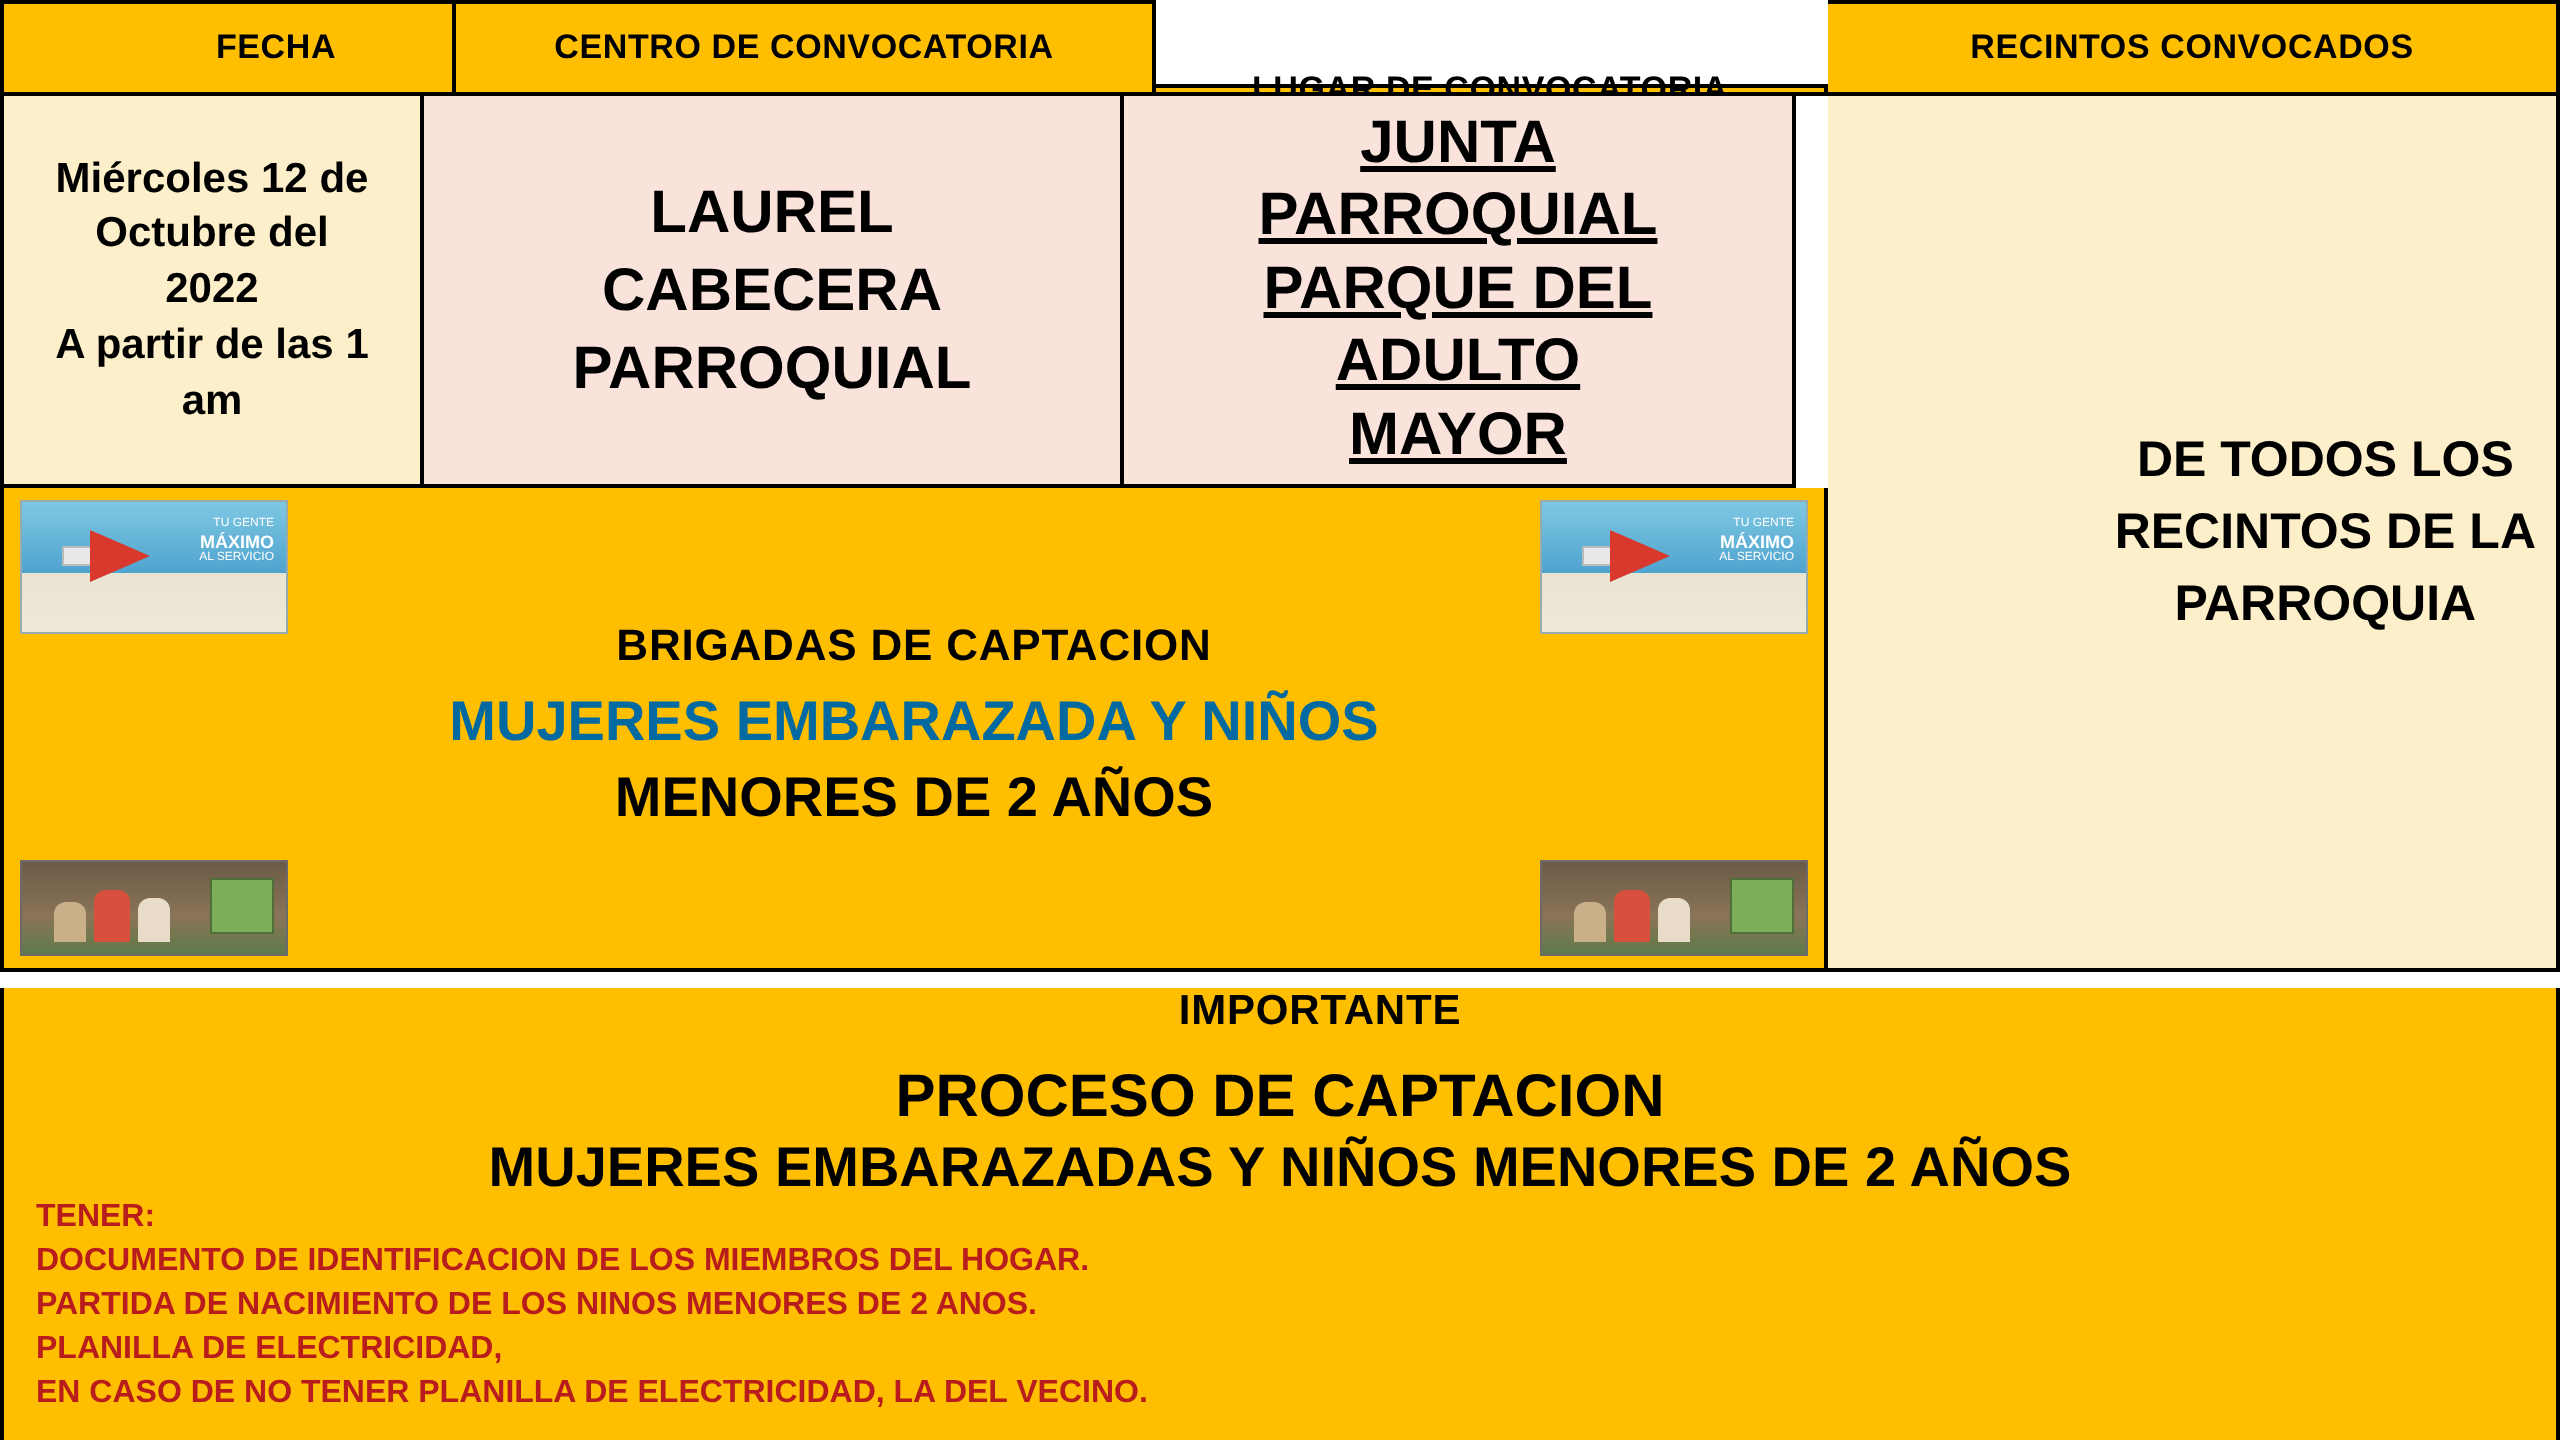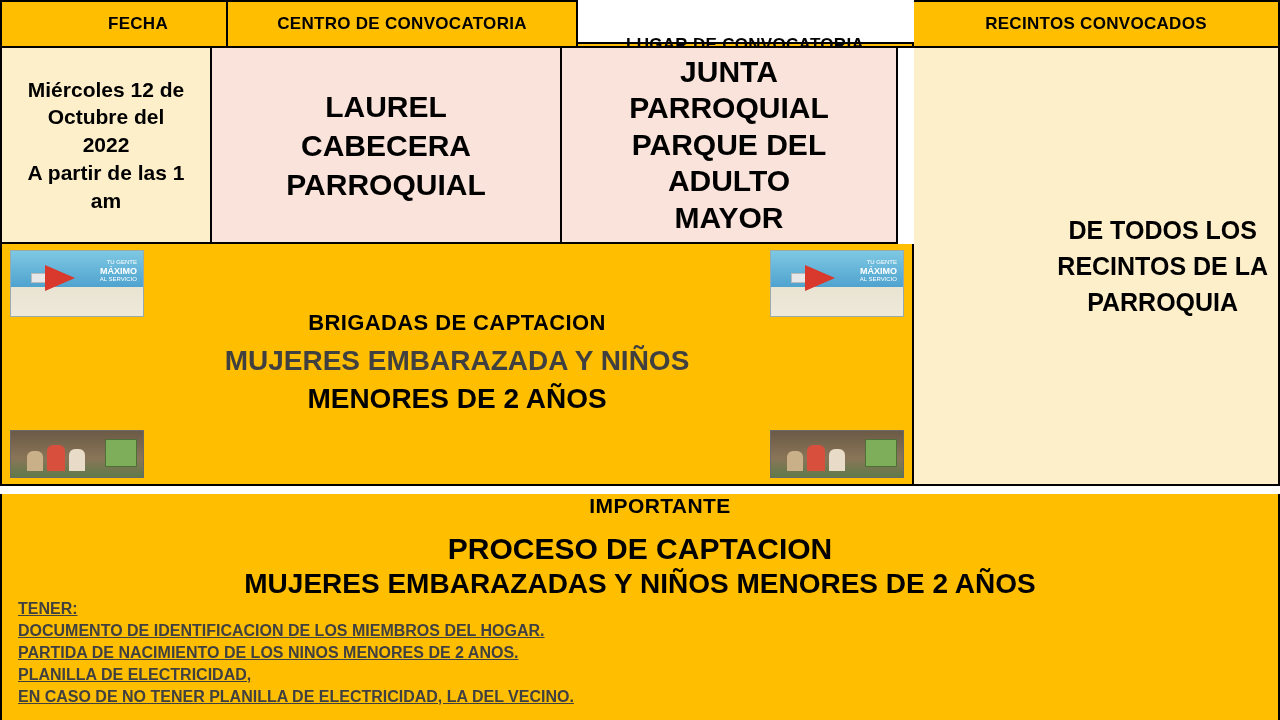--- a/index.html
+++ b/index.html
@@ -91,20 +91,21 @@
     padding: 4px 6px;
   }
   .c-lugar {
     width: 336px;
     background: #FAE3DA;
     border-left: none;
     font-weight: bold;
     font-size: 30px;
     line-height: 1.22;
     padding: 2px 6px;
+    text-decoration: underline;
   }
 
   
   .brigade {
     position: relative;
     width: 914px;
     height: 242px;
     background: #FFBF00;
     box-sizing: border-box;
     border: 2px solid #000000;
@@ -117,21 +118,21 @@
   .brigade-title {
     font-weight: bold;
     font-size: 22px;
     letter-spacing: 0.4px;
     margin-bottom: 6px;
     color: #000;
   }
   .brigade-line1 {
     font-weight: bold;
     font-size: 28px;
-    color: #404040;
+    color: #0369a1;
     line-height: 1.35;
   }
   .brigade-line2 {
     font-weight: bold;
     font-size: 28px;
     color: #000;
     line-height: 1.35;
   }
 
   
@@ -263,23 +264,22 @@
     margin-top: 2px;
     color: #000;
   }
   .req {
     position: absolute;
     left: 16px;
     bottom: 18px;
     font-weight: bold;
     font-size: 16px;
     line-height: 1.38;
-    color: #404040;
+    color: #b91c1c;
     text-align: left;
-    text-decoration: underline;
   }
 </style>
 </head>
 <body>
 
 <div class="sheet">
 
   <div class="header-row">
     <div class="hcell h-fecha">FECHA</div>
     <div class="hcell h-centro">CENTRO DE CONVOCATORIA</div>

